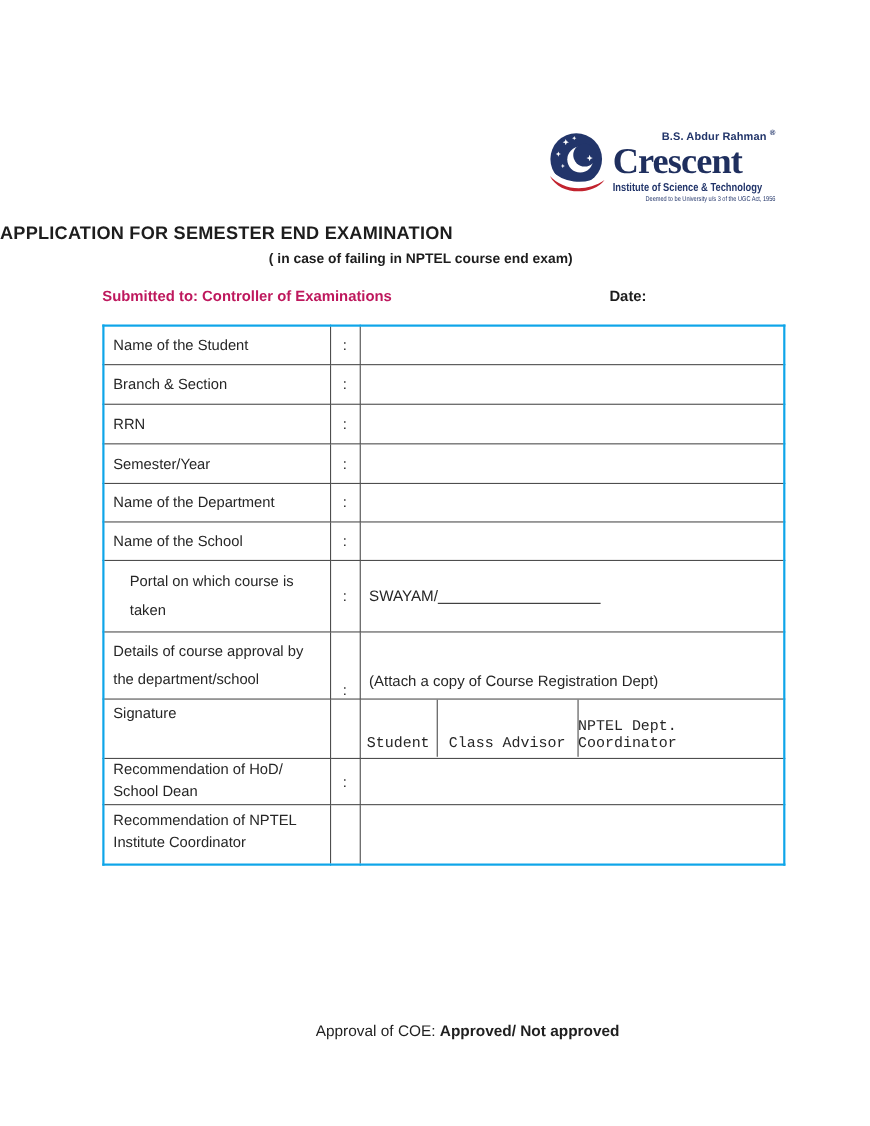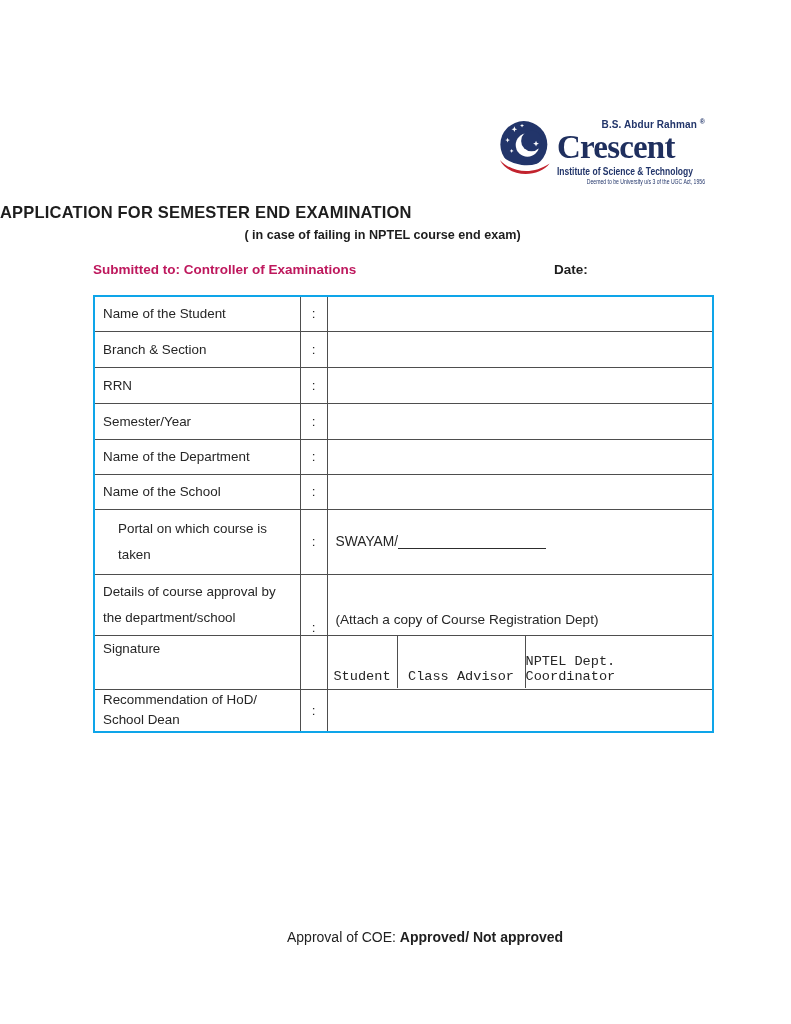--- a/index.html
+++ b/index.html
@@ -144,20 +144,26 @@
               </div>
           </div>
         </td>
       </tr>
       <tr class="h42 hod">
         <td class="lbl">Recommendation of HoD/
 School Dean</td>
         <td class="cc">:</td>
         <td class="val"></td>
       </tr>
+      <tr class="h55 nic">
+        <td class="lbl">Recommendation of NPTEL
+Institute Coordinator</td>
+        <td class="cc"></td>
+        <td class="val"></td>
+      </tr>
     </tbody>
   </table>
 
   <div class="footer">
     <span>Approval of COE:</span>
     <b>Approved/ Not approved</b>
   </div>
 
 </div>
 

